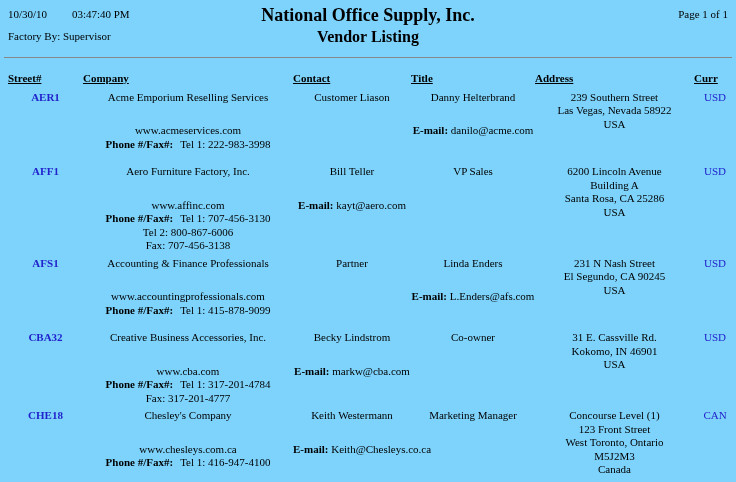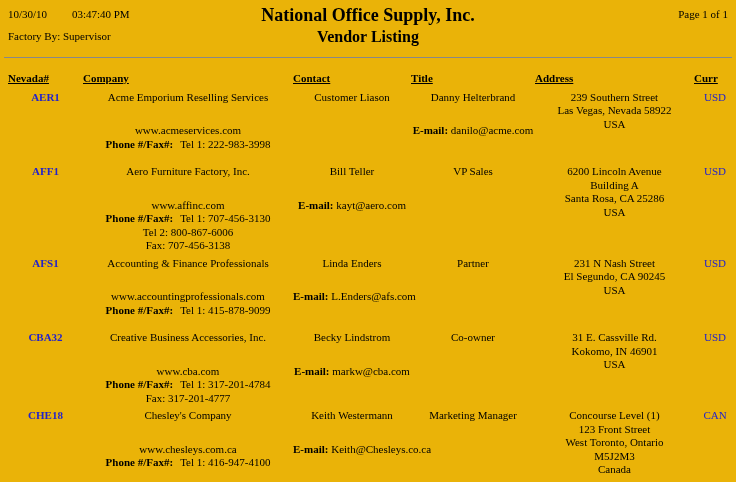--- a/index.html
+++ b/index.html
@@ -1,21 +1,21 @@
 <!DOCTYPE html>
 <html><head>
 <meta charset="utf-8">
 <style>
   * { margin: 0; padding: 0; box-sizing: border-box; }
   html, body { background: #ffffff; }
   .page {
     position: relative;
     width: 736px;
     height: 482px;
-    background: #eab308;
+    background: #7dd3fc;
     font-family: "Liberation Serif", "DejaVu Serif", serif;
     font-size: 11px;
     line-height: 13.5px;
     color: #000000;
     overflow: hidden;
   }
   
   .report-header {
     display: grid;
     grid-template-columns: 230px 1fr 230px;
@@ -74,21 +74,21 @@
     <div class="hdr-center">
       <div class="company-name">National Office Supply, Inc.</div>
       <div class="report-title">Vendor Listing</div>
     </div>
     <div class="hdr-right">Page 1 of 1</div>
   </div>
 
   <div class="rule"></div>
 
   <div class="grid-cols col-headers">
-    <span>Nevada#</span>
+    <span>Street#</span>
     <span>Company</span>
     <span>Contact</span>
     <span>Title</span>
     <span>Address</span>
     <span>Curr</span>
   </div>
 
   <div id="vendor-list">
   <div class="grid-cols vendor-row">
     <div class="cell">
@@ -159,29 +159,29 @@
     <div class="cell">
       <span class="vendor-id">AFS1</span>
     </div>
     <div class="cell company-cell">
       <div>Accounting &amp; Finance Professionals</div>
       <div class="website-line">www.accountingprofessionals.com</div>
       <div class="phone-lines">
             <div class="phone-line"><b>Phone #/Fax#:</b><span class="phone-sep"></span><span>Tel 1: 415-878-9099</span></div>
           </div>
     </div>
+    <div class="cell">
+      <div>Partner</div>
+    </div>
     <div class="cell contact-cell">
       <div>Linda Enders</div>
       <div class="email-line">
         <b>E-mail: </b>
         <span>L.Enders@afs.com</span>
       </div>
-    </div>
-    <div class="cell">
-      <div>Partner</div>
     </div>
     <div class="cell address-cell">
           <div>231 N Nash Street</div>
           <div>El Segundo, CA 90245</div>
           <div>USA</div>
         </div>
     <div class="cell">
       <span class="currency">USD</span>
     </div>
   </div>

